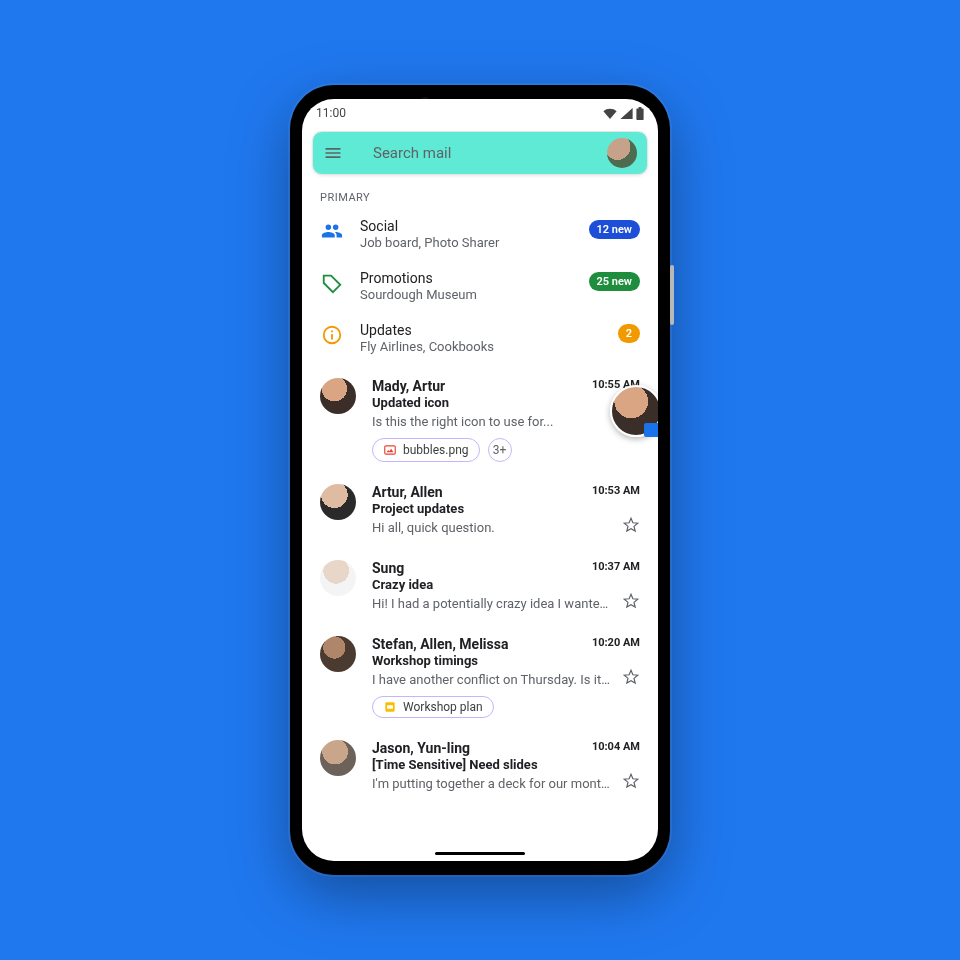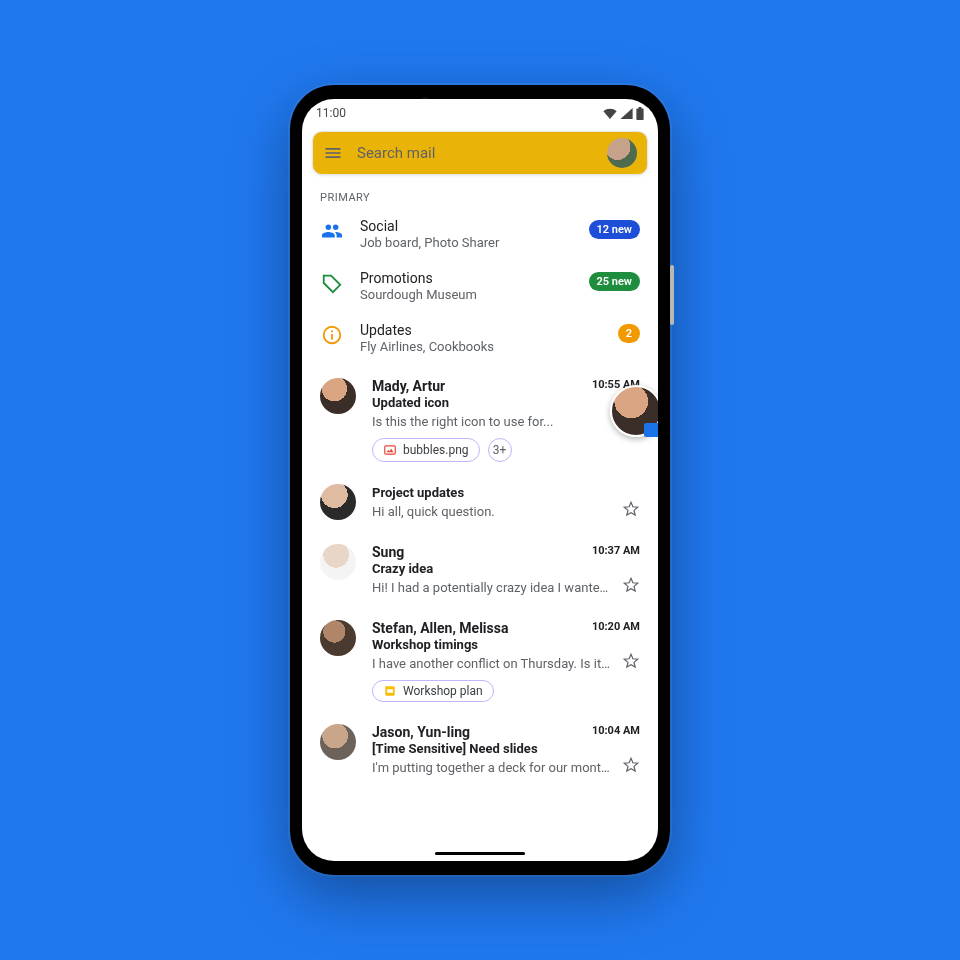--- a/index.html
+++ b/index.html
@@ -39,23 +39,23 @@
   }
   .statusbar {
     height: 26px; display: flex; align-items: center;
     padding: 2px 14px 0 14px; font-size: 12px; color: #444;
   }
   .statusbar .spacer { flex: 1; }
   .status-icons { display: flex; gap: 3px; align-items: center; }
 
   .searchbar {
     margin: 6px 10px 10px 10px; height: 44px;
-    background: #eab308; border: 1px solid #e6e6e6;
+    background: #5eead4; border: 1px solid #e6e6e6;
     border-radius: 10px; box-shadow: 0 1px 3px rgba(60,64,67,.12);
-    display: flex; align-items: center; padding: 0 10px; gap: 14px;
+    display: flex; align-items: center; padding: 0 10px; gap: 30px;
   }
   .menu-btn svg { display:block; }
   .search-text { flex: 1; color: #5f6368; font-size: 15px; }
   .avatar {
     width: 30px; height: 30px; border-radius: 50%;
     background: radial-gradient(circle at 35% 30%, #c6a28a 0 45%, #4e6b50 45% 100%);
   }
 
   .section-label { padding: 6px 18px 8px 18px; color: #5f6368; font-size: 11px; letter-spacing: .5px; }
 
@@ -222,20 +222,24 @@
             <span class="chip round">
               <span>3+</span>
             </span>
           </div>
         </div>
       </div>
 
       <div class="mail-row">
         <div class="mail-avatar av2"></div>
         <div class="mail-body">
+          <div class="mail-top">
+            <div class="mail-sender">Artur, Allen</div>
+            <div class="mail-time">10:53 AM</div>
+          </div>
           <div class="mail-subject">Project updates</div>
           <div class="mail-line2">
             <div class="mail-snippet">Hi all, quick question.</div>
             <span class="star">
               <svg width="18" height="18" viewBox="0 0 24 24">
                   <path fill="none" stroke="#5f6368" stroke-width="1.6" d="M12 3l2.5 6 6.5.5-5 4.3 1.6 6.3L12 17l-5.6 3.1L8 13.8 3 9.5l6.5-.5L12 3z"></path>
                 </svg>
             </span>
           </div>
         </div>

